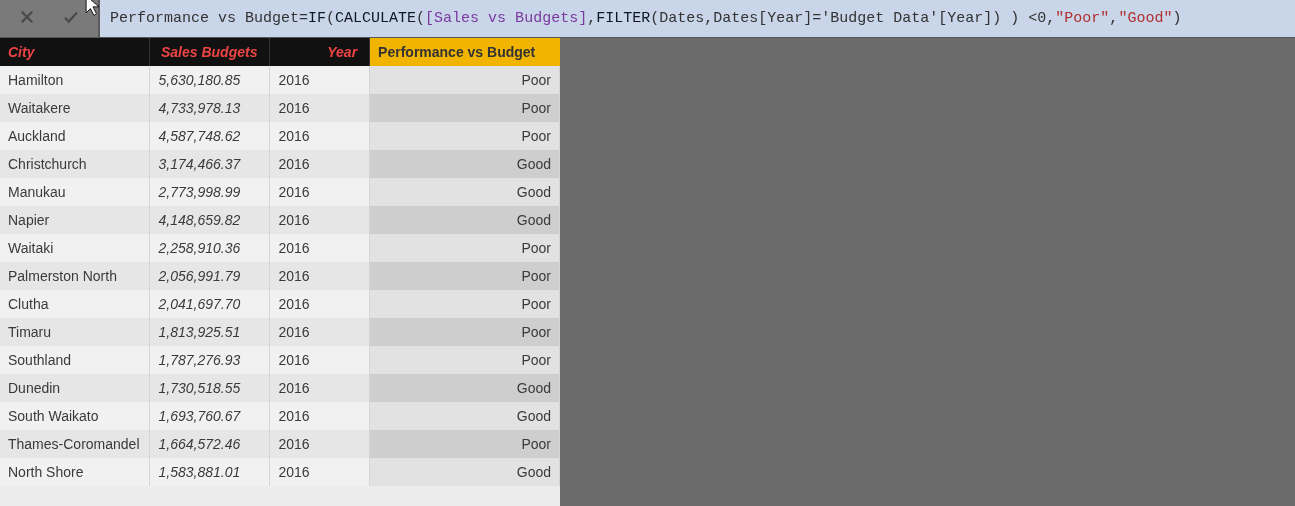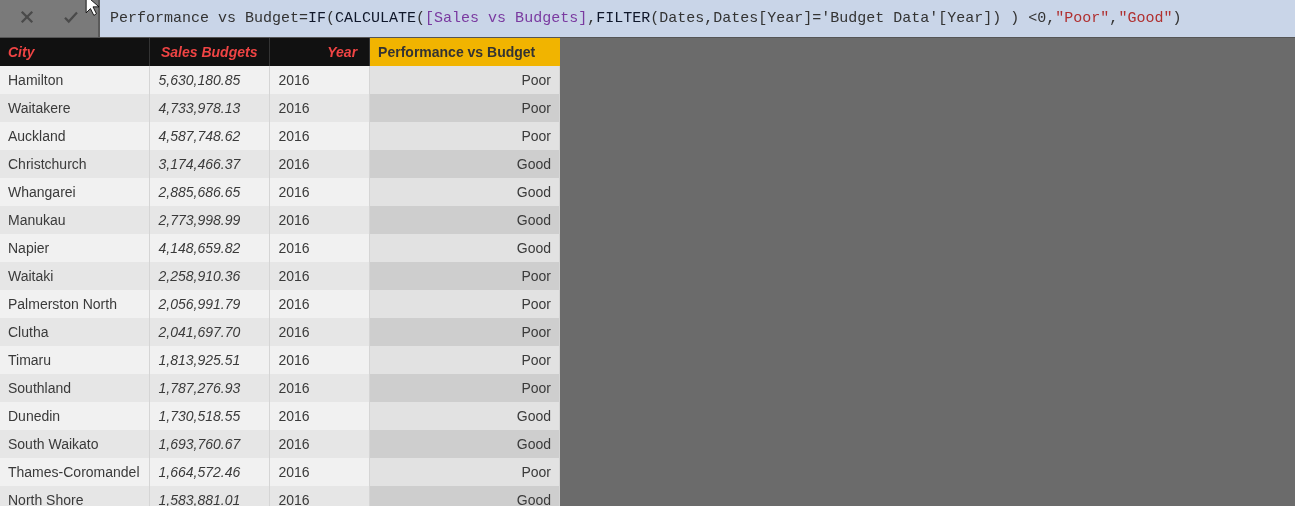--- a/index.html
+++ b/index.html
@@ -195,26 +195,20 @@
           <td class="col-year">2016</td>
           <td class="calc-cell">Poor</td>
         </tr>
         <tr>
           <td class="col-city">Christchurch</td>
           <td class="col-budget">3,174,466.37</td>
           <td class="col-year">2016</td>
           <td class="calc-cell">Good</td>
         </tr>
         <tr>
-          <td class="col-city">Whangarei</td>
-          <td class="col-budget">2,885,686.65</td>
-          <td class="col-year">2016</td>
-          <td class="calc-cell">Good</td>
-        </tr>
-        <tr>
           <td class="col-city">Manukau</td>
           <td class="col-budget">2,773,998.99</td>
           <td class="col-year">2016</td>
           <td class="calc-cell">Good</td>
         </tr>
         <tr>
           <td class="col-city">Napier</td>
           <td class="col-budget">4,148,659.82</td>
           <td class="col-year">2016</td>
           <td class="calc-cell">Good</td>

